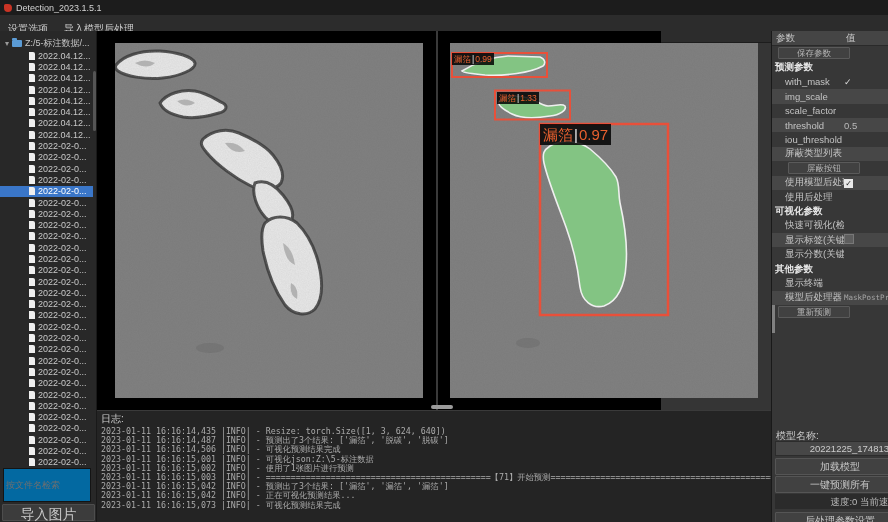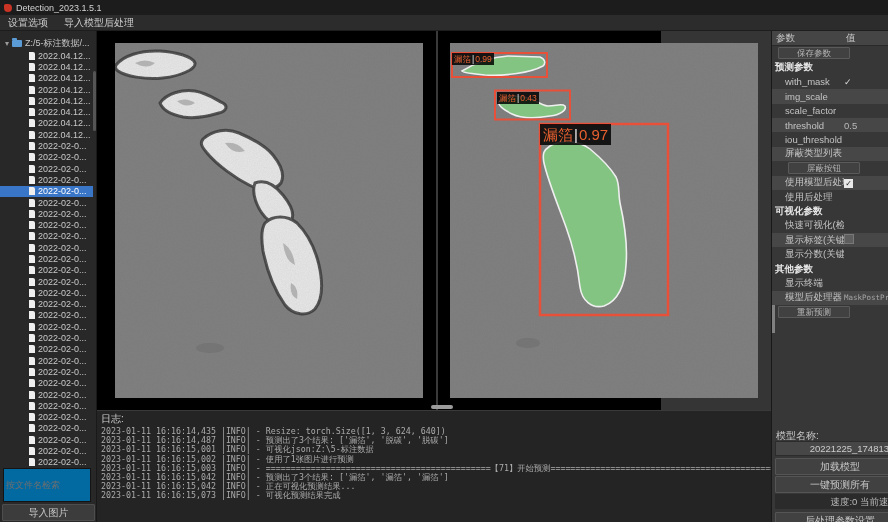--- a/index.html
+++ b/index.html
@@ -3,42 +3,42 @@
 <meta charset="utf-8">
 <style>
   html,body{margin:0;padding:0;background:#2f2f2f;}
   .window{position:relative;width:888px;height:522px;overflow:hidden;background:#353535;
     font-family:"Liberation Sans",sans-serif;color:#c8c8c8;}
   
   .titlebar{position:absolute;left:0;top:0;width:888px;height:15px;background:#1c1c1c;
     display:flex;align-items:center;gap:4px;padding-left:4px;box-sizing:border-box;}
   .app-icon{width:8px;height:8px;background:#c93425;border-radius:2px 5px 5px 5px;flex:0 0 auto;}
   .title-text{font-size:9px;color:#d4d4d4;}
-  .menubar{position:absolute;left:0;top:15px;width:888px;height:16px;background:#2c2c2c;
+  .menubar{position:absolute;left:0;top:15px;width:888px;height:28px;background:#2c2c2c;
     border-bottom:1px solid #1d1d1d;display:flex;align-items:center;gap:16px;padding-left:8px;
     box-sizing:border-box;font-size:10px;color:#cccccc;}
   .menu-item{cursor:default;}
   
   .file-panel{position:absolute;left:0;top:31px;width:97px;height:491px;background:#282828;
     border-right:1px solid #191919;box-sizing:border-box;overflow:hidden;}
   .tree{position:absolute;left:0;top:6px;right:3px;height:444px;overflow:hidden;font-size:9px;}
   .tree-root{height:13px;display:flex;align-items:center;gap:3px;padding-left:5px;white-space:nowrap;}
   .tw-arrow{font-size:8px;color:#9a9a9a;}
   .folder-icon{width:10px;height:7px;background:#5b9bd5;border-radius:1px;position:relative;flex:0 0 auto;}
   .folder-icon:before{content:"";position:absolute;left:0;top:-2px;width:5px;height:2px;background:#5b9bd5;border-radius:1px 1px 0 0;}
   .tree-row{height:11.3px;display:flex;align-items:center;gap:3px;padding-left:29px;white-space:nowrap;}
   .tree-row.selected{background:#3a76c8;color:#ffffff;}
   .doc-icon{width:6px;height:8px;background:#efefef;flex:0 0 auto;border-radius:0 2px 0 0;}
   .tree-scroll{position:absolute;right:0;top:40px;width:3px;height:60px;background:#555555;border-radius:2px;}
   .search-box{position:absolute;left:3px;bottom:20px;width:88px;height:13px;background:#0369a1;
     border:1px solid #141414;color:#cccccc;font-size:9px;padding:16px 2px;box-sizing:border-box;
     font-family:Liberation Serif, serif;}
   .search-box::placeholder{color:#6f6f6f;}
   .import-btn{position:absolute;left:2px;bottom:1px;width:93px;height:17px;background:#3c3c3c;
-    border:1px solid #4d4d4d;color:#c8c8c8;font-size:10px;border-radius:1px;
+    border:1px solid #4d4d4d;color:#c8c8c8;font-size:14px;border-radius:1px;
     font-family:"Liberation Sans",sans-serif;}
   
   .image-area{position:absolute;left:97px;top:31px;width:564px;height:379px;background:#000000;}
   .img-panel{position:absolute;top:12px;width:308px;height:355px;background:#7b7b7b;overflow:hidden;}
   .img-left{left:18px;}
   .img-right{left:353px;}
   .v-divider{position:absolute;left:339px;top:0;width:2px;height:379px;background:#3a3a3a;}
   .h-scroll{position:absolute;left:334px;top:374px;width:22px;height:4px;background:#9b9b9b;border-radius:2px;}
   .det-label{position:absolute;background:rgba(0,0,0,0.84);color:#e8602f;font-size:8.5px;line-height:12px;
     padding:0 2px;white-space:nowrap;}
@@ -322,35 +322,36 @@
         <g fill="none" stroke="#e8503a">
           <rect x="2" y="10" width="95" height="24" stroke-width="2"></rect>
           <rect x="45" y="47.5" width="75" height="29" stroke-width="2"></rect>
           <rect x="90" y="81" width="128" height="191" stroke-width="2.5"></rect>
         </g>
       </svg>
       <div class="det-label dl1">
         <span>漏箔</span><span class="sep">|</span><span>0.99</span>
       </div>
       <div class="det-label dl2">
-        <span>漏箔</span><span class="sep">|</span><span>0.43</span>
+        <span>漏箔</span><span class="sep">|</span><span>1.33</span>
       </div>
       <div class="det-label dl3">
         <span>漏箔</span><span class="sep">|</span><span>0.97</span>
       </div>
     </div>
 
     <div class="h-scroll"></div>
   </div>
 
   <div class="log-area">
     <div class="log-title">日志:</div>
     <div id="log-lines">
         <div class="log-line">2023-01-11 16:16:14,435 |INFO| - Resize: torch.Size([1, 3, 624, 640])</div>
         <div class="log-line">2023-01-11 16:16:14,487 |INFO| - 预测出了3个结果: ['漏箔', '脱碳', '脱碳']</div>
+        <div class="log-line">2023-01-11 16:16:14,506 |INFO| - 可视化预测结果完成</div>
         <div class="log-line">2023-01-11 16:16:15,001 |INFO| - 可视化json:Z:\5-标注数据</div>
         <div class="log-line">2023-01-11 16:16:15,002 |INFO| - 使用了1张图片进行预测</div>
         <div class="log-line">2023-01-11 16:16:15,003 |INFO| - =============================================【71】开始预测===========================================================</div>
         <div class="log-line">2023-01-11 16:16:15,042 |INFO| - 预测出了3个结果: ['漏箔', '漏箔', '漏箔']</div>
         <div class="log-line">2023-01-11 16:16:15,042 |INFO| - 正在可视化预测结果...</div>
         <div class="log-line">2023-01-11 16:16:15,073 |INFO| - 可视化预测结果完成</div>
       </div>
   </div>
 
   <div class="params-panel">

